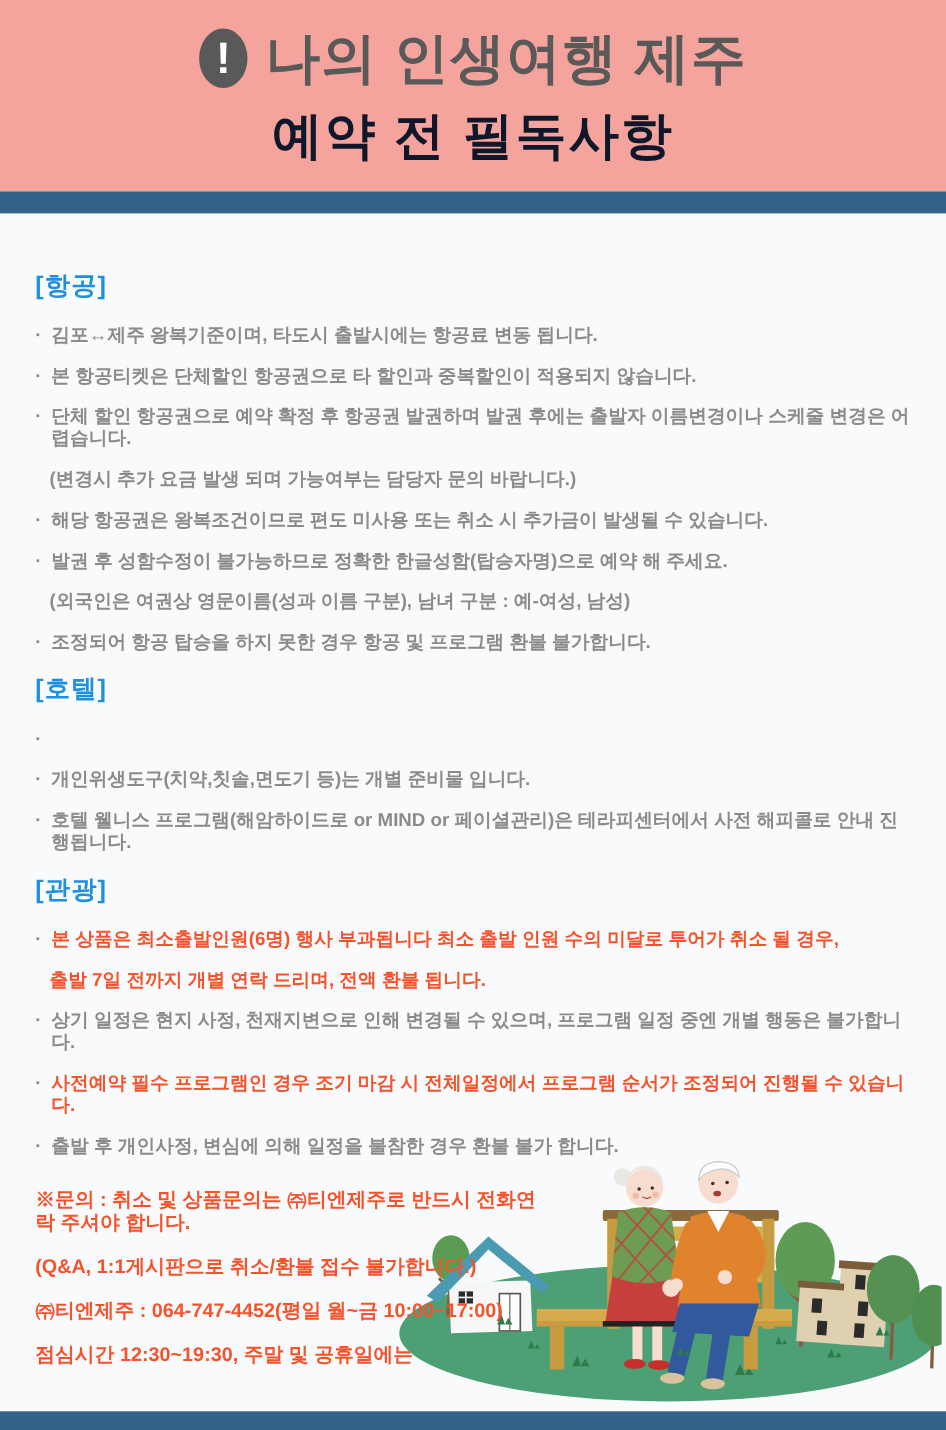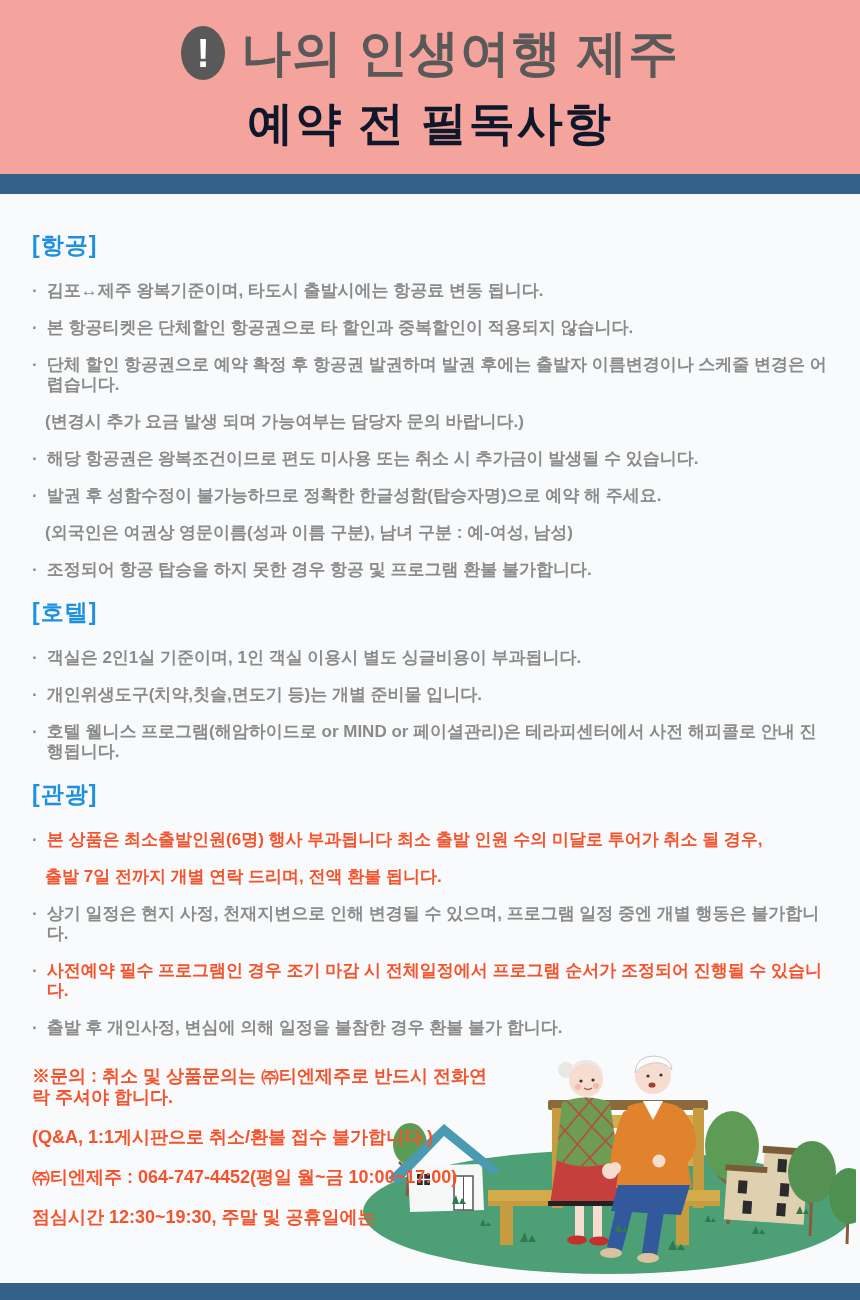--- a/index.html
+++ b/index.html
@@ -14,21 +14,21 @@
   .excl-icon { width:44px; height:54px; background:#595959; color:#FFFFFF; border-radius:50%;
                display:flex; align-items:center; justify-content:center;
                font-size:40px; font-weight:bold; line-height:1; }
   .title1 { font-size:50px; color:#595959; letter-spacing:1px; }
   .title2 { font-size:46px; color:#0f172a; letter-spacing:2px; }
 
   .divider-top { height:20px; background:#33618A; }
   .bottom-bar { position:absolute; left:0; bottom:0; width:100%; height:17px; background:#33618A; }
 
   
-  .content { position:relative; z-index:2; padding:36px 28px 0 32px; }
+  .content { position:relative; z-index:2; padding:50px 28px 0 32px; }
   .section-heading { color:#1E90E0; font-size:23px; margin:0 0 20px; letter-spacing:1px; }
   .section + .section .section-heading { margin-top:14px; }
   .line { display:flex; gap:9px; color:#8B8B8B; font-size:17px; line-height:20px; margin-bottom:17px; }
   .line .bullet { flex:0 0 auto; }
   .line.red { color:#F5532C; }
   .line.red .bullet { color:#8B8B8B; }
   .line.indent { padding-left:13px; }
 
   .footer-notice { margin-top:28px; position:relative; z-index:3; width:470px; }
   .footer-line { color:#F5532C; font-size:18px; line-height:21px; margin-bottom:19px; }
@@ -83,21 +83,20 @@
       <div class="line">
           <span class="bullet">·</span>
           <span class="line-text">조정되어 항공 탑승을 하지 못한 경우 항공 및 프로그램 환불 불가합니다.</span>
         </div>
     </div>
 
     <div class="section">
       <div class="section-heading">[호텔]</div>
       <div class="line">
           <span class="bullet">·</span>
-          <span class="line-text">객실은 2인1실 기준이며, 1인 객실 이용시 별도 싱글비용이 부과됩니다.</span>
         </div>
       <div class="line">
           <span class="bullet">·</span>
           <span class="line-text">개인위생도구(치약,칫솔,면도기 등)는 개별 준비물 입니다.</span>
         </div>
       <div class="line">
           <span class="bullet">·</span>
           <span class="line-text">호텔 웰니스 프로그램(해암하이드로 or MIND or 페이셜관리)은 테라피센터에서 사전 해피콜로 안내 진행됩니다.</span>
         </div>
     </div>

